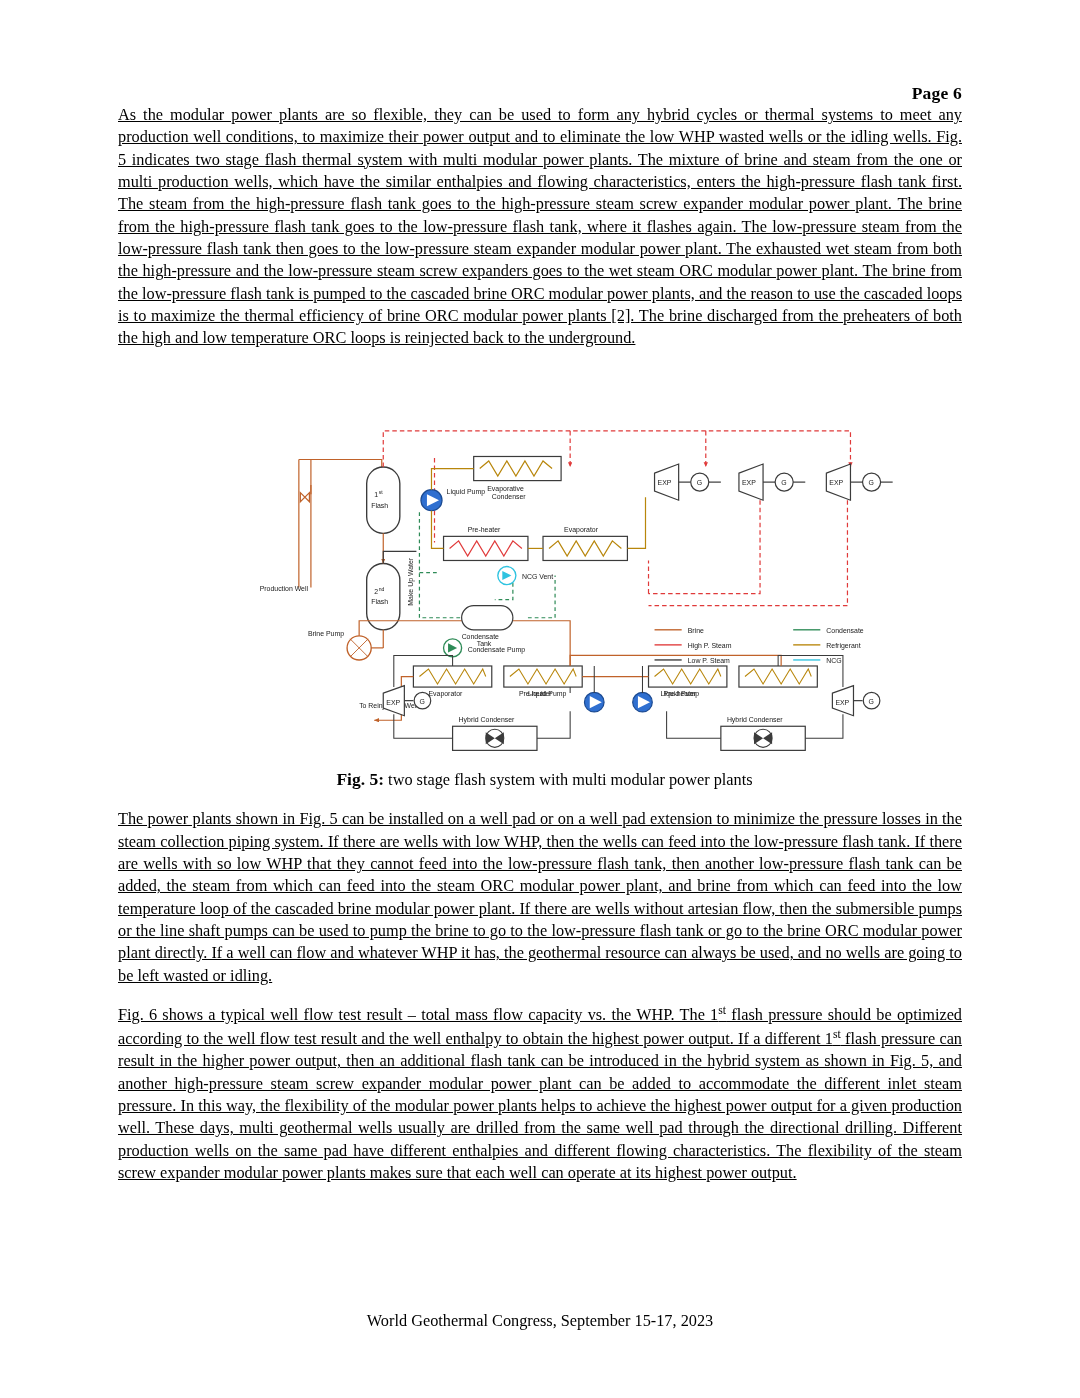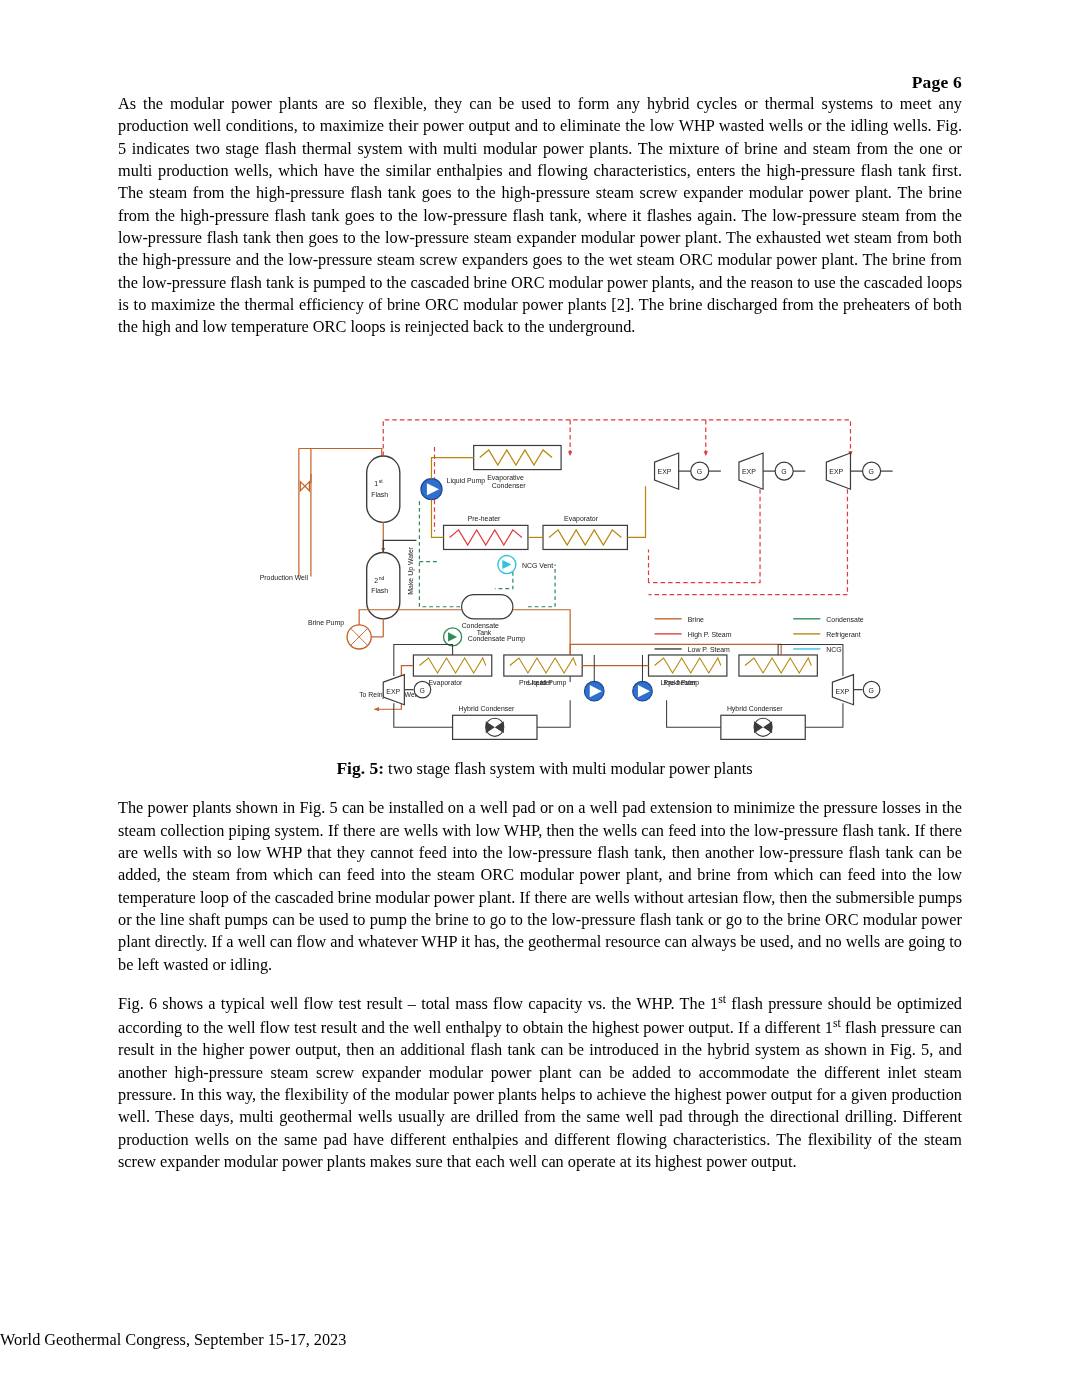--- a/index.html
+++ b/index.html
@@ -11,21 +11,21 @@
     width: 1080px;
     height: 1398px;
     position: relative;
     font-family: "Liberation Serif", serif;
     color: #000;
     overflow: hidden;
   }
   .page {
     position: absolute;
     inset: 0;
-    padding: 44px 118px 0 118px;
+    padding: 55px 118px 0 118px;
     box-sizing: border-box;
   }
   .page-header {
     text-align: right;
     font-weight: bold;
     font-size: 17.5px;
     margin: 28px 0 0 0;
     letter-spacing: 0.2px;
   }
   h1.section-title {
@@ -34,35 +34,37 @@
     font-weight: bold;
     margin: 26px 0 22px 0;
     letter-spacing: 0.1px;
   }
   p.body-text {
     font-size: 16.3px;
     line-height: 1.37;
     text-align: justify;
     margin: 0 0 16px 0;
     hyphens: none;
+    text-decoration: underline;
   }
   .fig-caption {
     text-align: center;
     font-size: 16.3px;
     margin: 4px 0 18px 0;
   }
   .fig-caption b {
     font-size: 17.5px;
     margin-left: 9px;
   }
   .footer {
     position: absolute;
     left: 0;
     right: 0;
-    bottom: 48px;
+    bottom: 67px;
+    text-align: center;
     font-size: 16.3px;
   }
   sup { font-size: 0.72em; vertical-align: super; }
 
   
   .figure-wrap {
     position: relative;
     width: 100%;
     height: 400px;
     margin: 8px 0 0 0;

